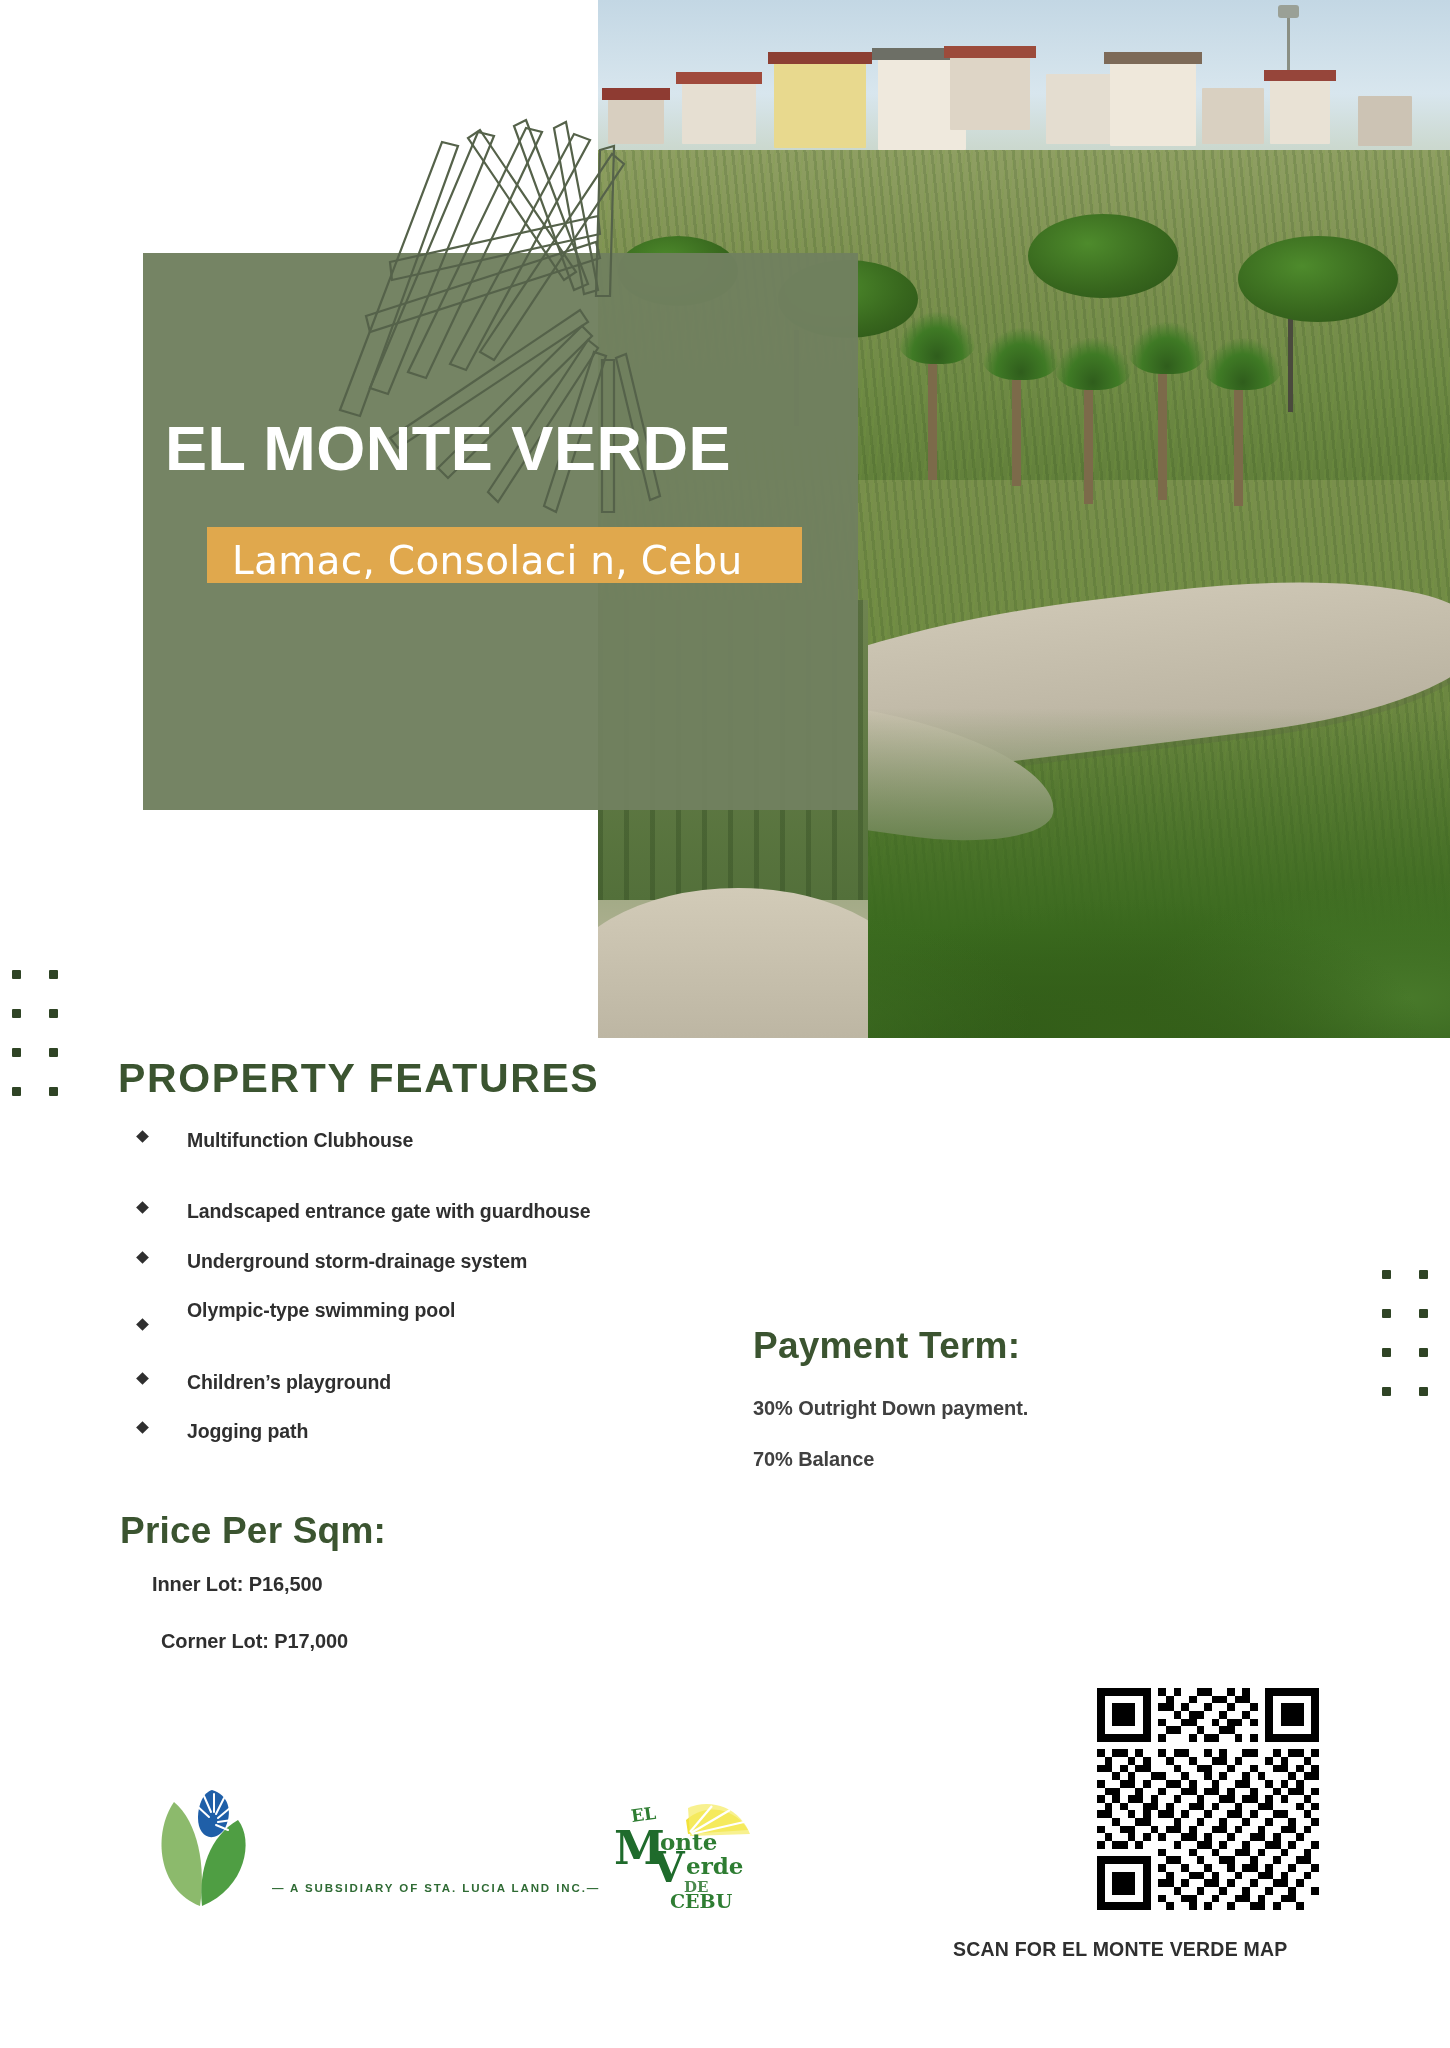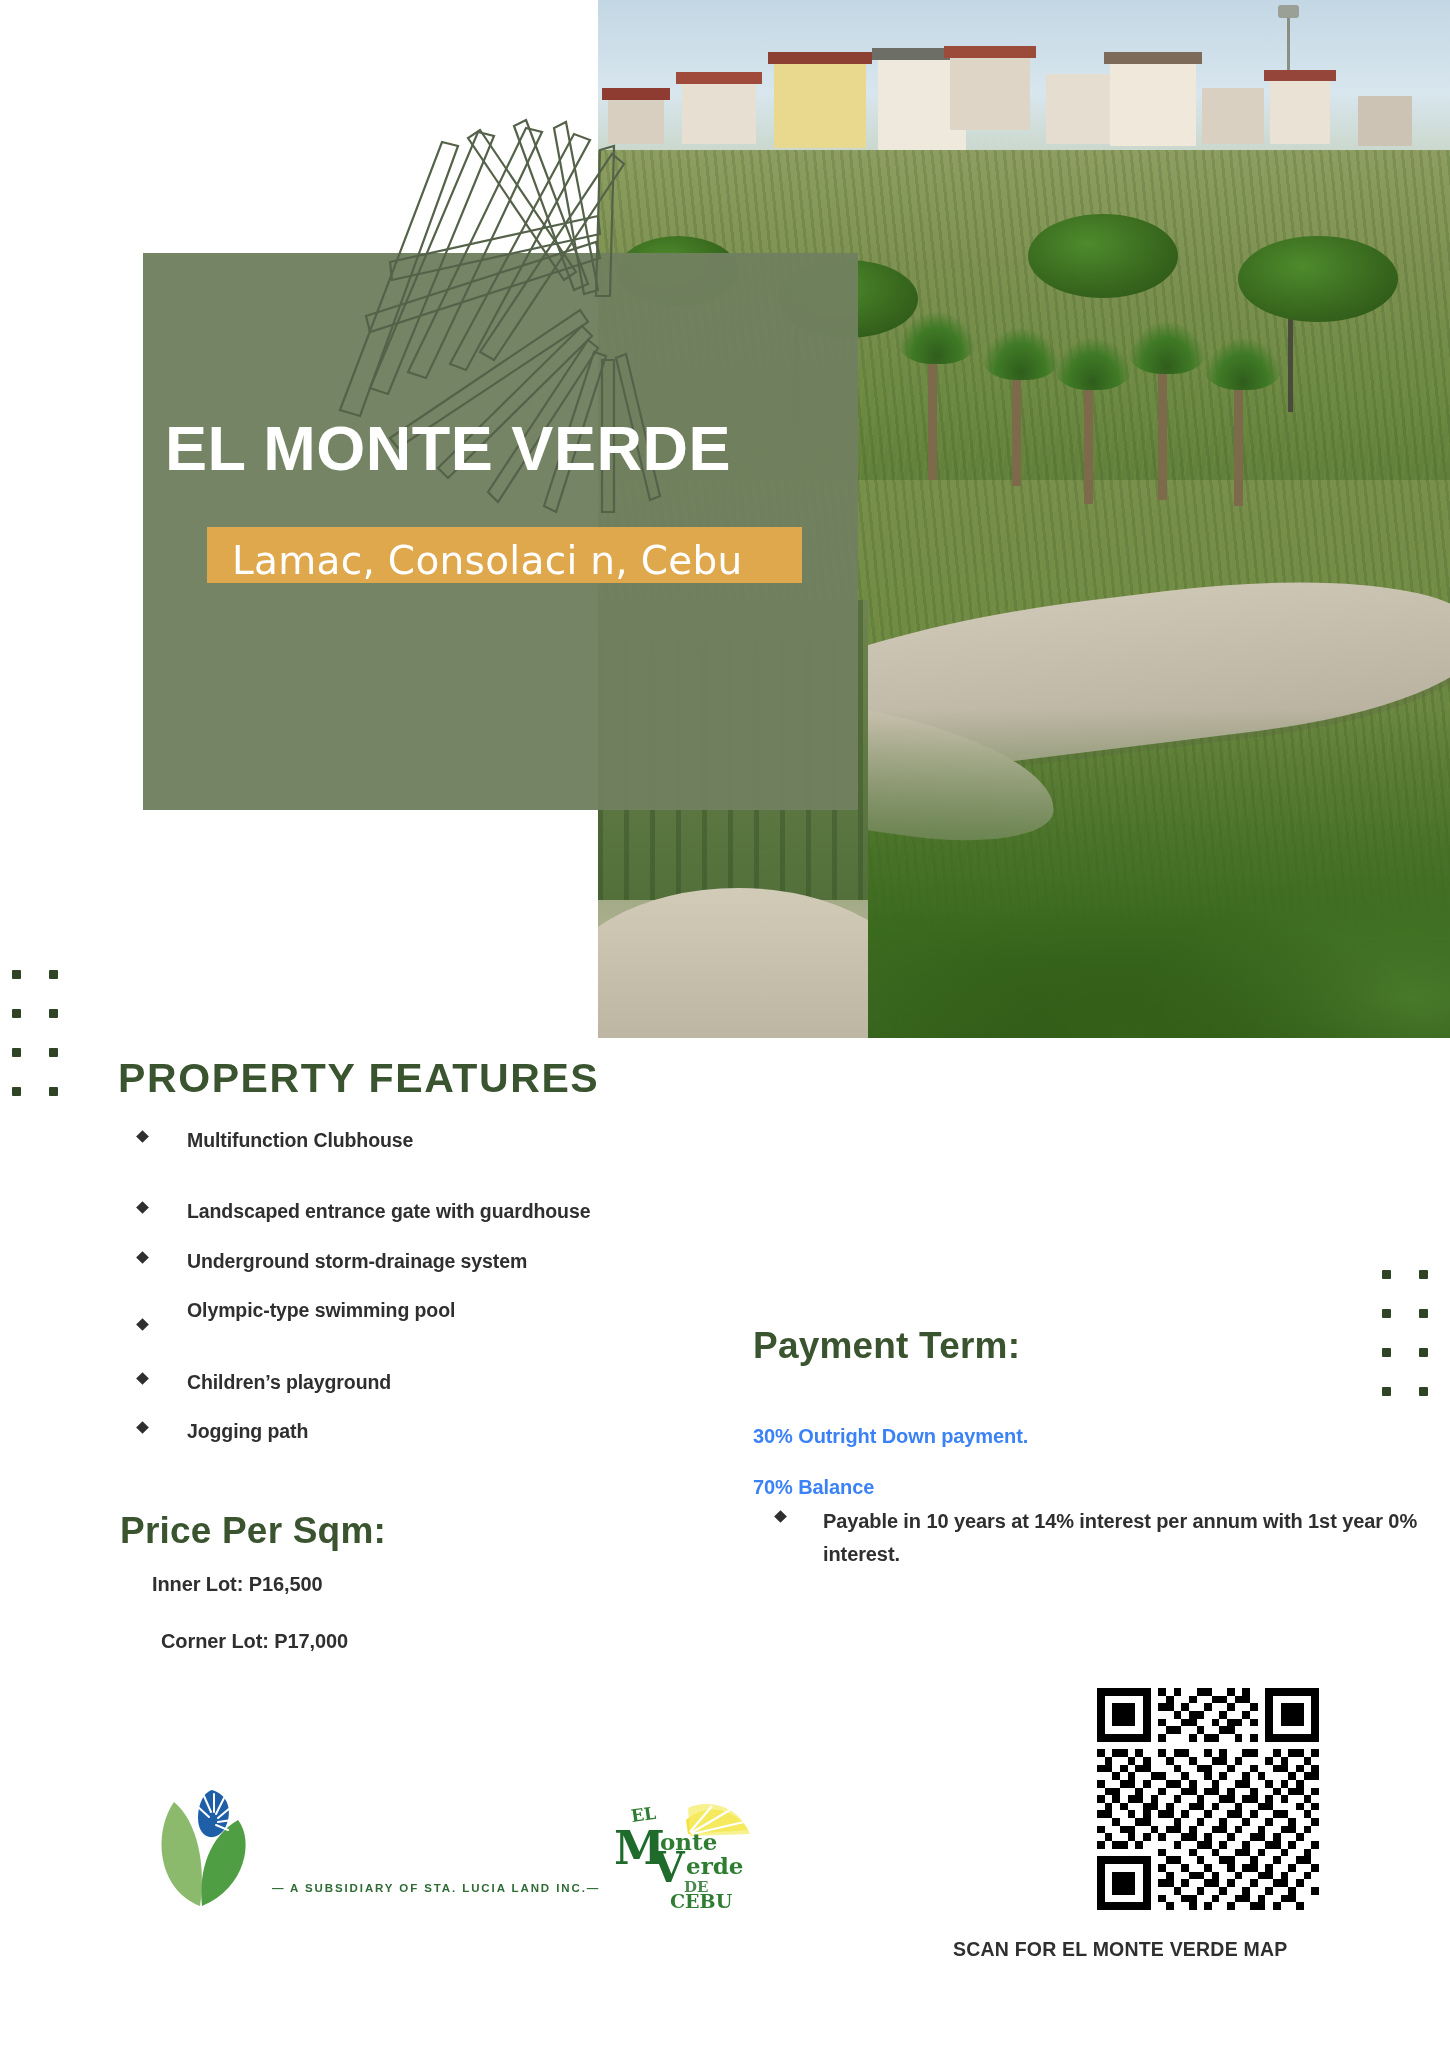--- a/index.html
+++ b/index.html
@@ -121,22 +121,22 @@
     background:#2f2f2f; transform:rotate(45deg); }
   .feat-item.shifted .bullet{ top:22px; }
   .feat-item.gap-after{ margin-bottom:47px; }
 
   .price-lines{ position:absolute; left:152px; top:1573px; }
   .price-line{ font-size:20px; font-weight:700; color:#2f2f2f; margin-bottom:34px;
     letter-spacing:-.1px; }
   .price-line.indent{ margin-left:9px; }
 
   .pay-lines{ position:absolute; left:753px; top:1397px; width:660px; }
-  .pay-line{ font-size:20px; font-weight:700; color:#3b82f6; margin-bottom:28px;
-    letter-spacing:-.1px;margin-top:28px; }
+  .pay-line{ font-size:20px; font-weight:700; color:#404040; margin-bottom:28px;
+    letter-spacing:-.1px; }
   .pay-list{ position:absolute; left:768px; top:1505px; width:660px; }
   .pay-item{ position:relative; padding-left:55px; margin-bottom:25px;
     font-size:20px; font-weight:700; color:#2f2f2f; line-height:1.65;
     letter-spacing:-.1px; }
   .pay-item .bullet{ position:absolute; left:8px; top:7px; width:9px; height:9px;
     background:#2f2f2f; transform:rotate(45deg); }
 
   
   .opmc{ position:absolute; left:150px; top:1778px; width:420px; height:140px; }
   .opmc-text{ position:absolute; left:118px; top:6px; font-size:83px; font-weight:700;
@@ -297,24 +297,20 @@
   <div class="price-line">Inner Lot: P16,500</div>
   <div class="price-line indent">Corner Lot: P17,000</div>
 </div>
 
 <div class="section-head" id="payment-head">Payment Term:</div>
 <div class="pay-lines">
   <div class="pay-line">30% Outright Down payment.</div>
   <div class="pay-line">70% Balance</div>
 </div>
 <div class="pay-list">
-  <div class="pay-item">
-    <span class="bullet"></span>
-    <span>Payable in 10 years at 14% interest per annum with 1st year 0% interest.</span>
-  </div>
 </div>
 
 <div class="opmc">
   <svg width="110" height="130" viewBox="0 0 110 130">
     <path d="M50 128 C 8 112, 2 56, 24 24 C 48 44, 56 88, 50 128 Z" fill="#8cba6c"></path>
     <path d="M52 128 C 96 110, 104 62, 88 42 C 60 58, 48 92, 52 128 Z" fill="#4f9e43"></path>
     <g fill="#1f5fa8">
       <path d="M62 12 C 78 16, 84 34, 74 52 C 62 66, 48 58, 48 40 C 48 26, 54 14, 62 12 Z"></path>
     </g>
     <g stroke="#ffffff" stroke-width="2" stroke-linecap="round">

